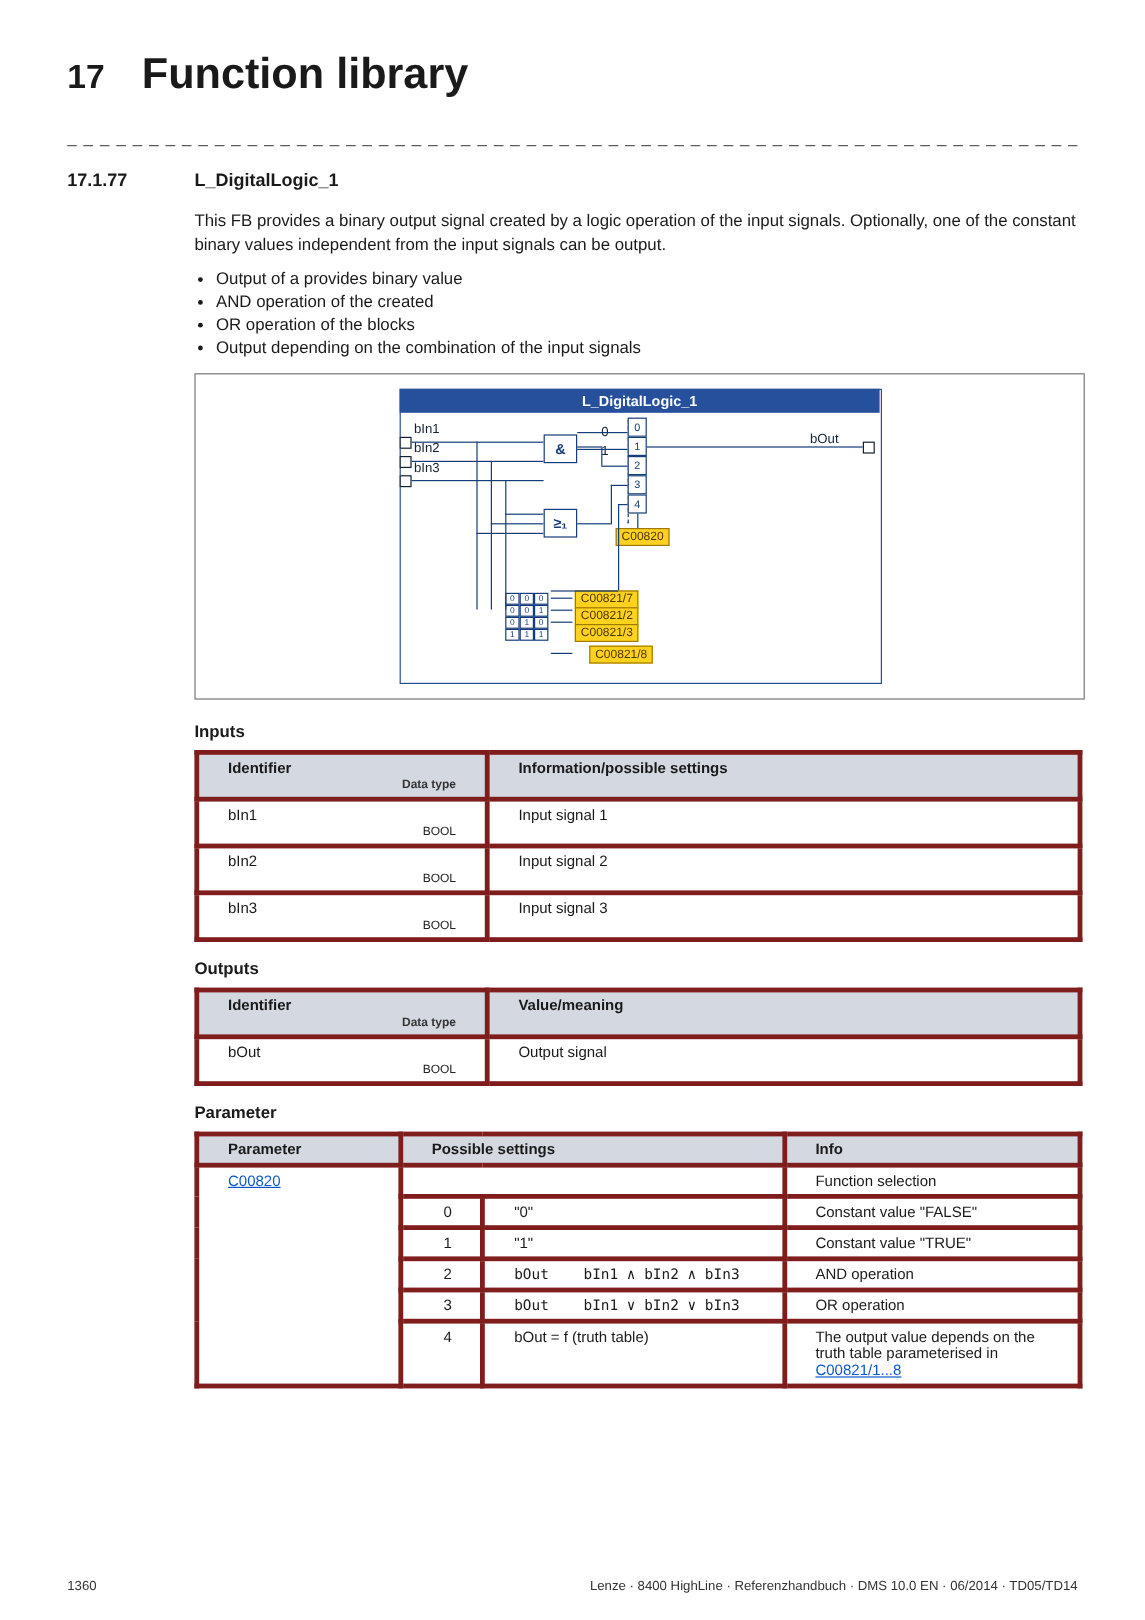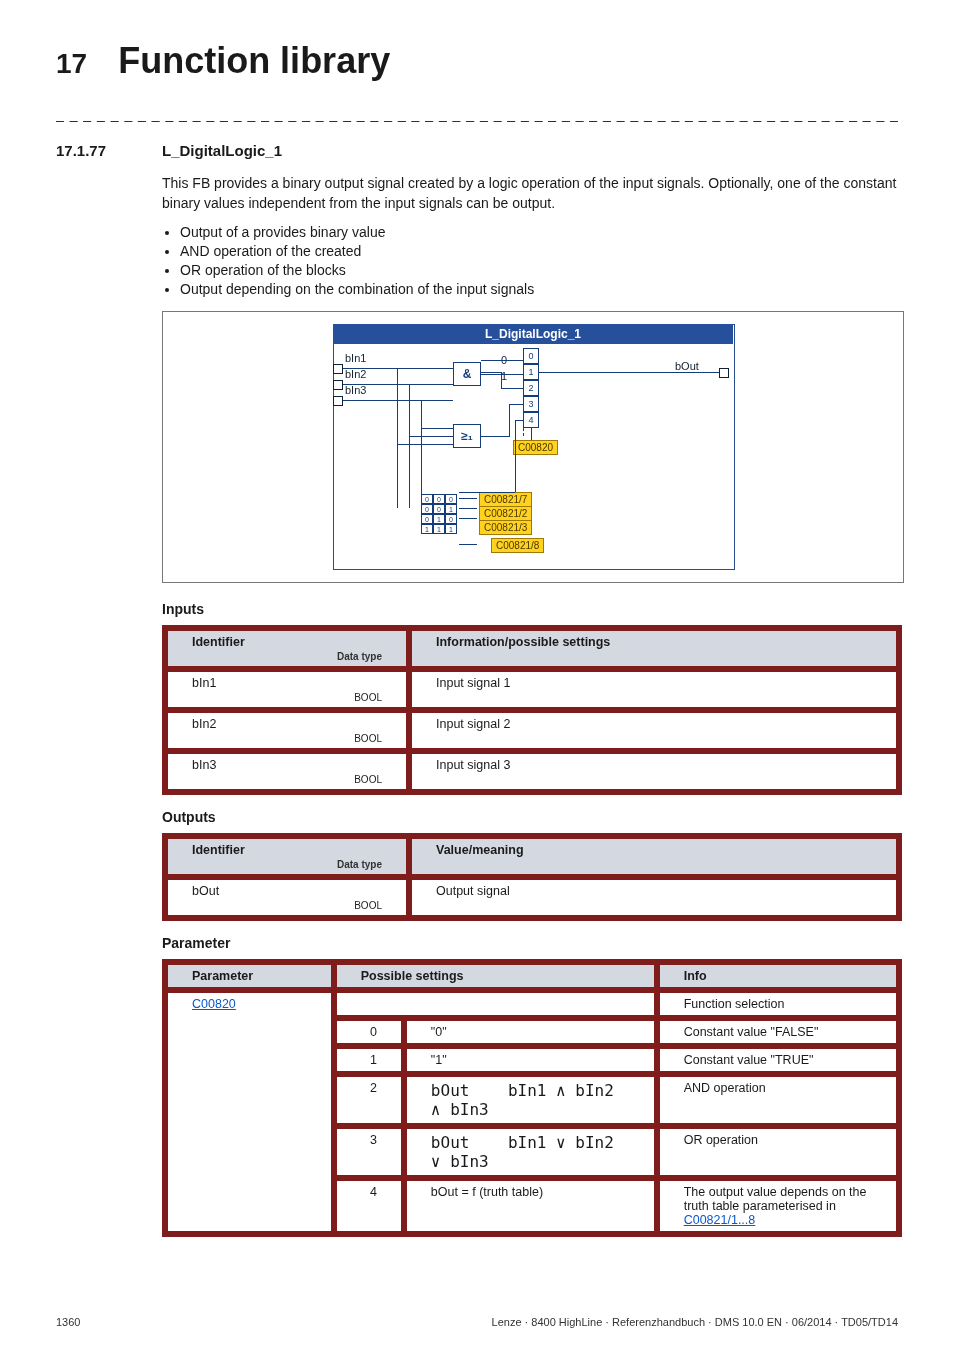--- a/index.html
+++ b/index.html
@@ -148,36 +148,36 @@
   }
 
   
   h4.sec { font-size: 14px; font-weight: 700; margin: 14px 0 8px 0; }
   table.doc {
     border-collapse: collapse;
     width: 740px;
     font-size: 12.5px;
   }
   table.doc th, table.doc td {
-    border: 6px solid #7f1d1d;
+    border: 4px solid #7f1d1d;
     padding: 4px 24px;
     vertical-align: top;
     text-align: left;
   }
   table.doc th {
     background: #d4d9e1;
     font-weight: 700;
   }
   .dt-sub { font-size: 10px; color: #333; text-align: right; display:block; margin-top:2px; }
   .dtype { font-size: 10px; text-align: right; display:block; margin-top:2px; color:#222;}
 
   table.param td.num { text-align: right; width: 24px; }
   table.param td.setting { width: 310px; }
   table.param td.info { width: 280px; }
-  .mono { font-family: "Consolas","Menlo",monospace; font-size: 16px; }
+  .mono { font-family: "Consolas","Menlo",monospace; font-size: 12px; }
   .link { color: #0a58ca; text-decoration: underline; cursor: pointer; }
 
   .footer {
     position: absolute;
     bottom: 22px;
     left: 56px; right: 56px;
     display: flex;
     justify-content: space-between;
     font-size: 11px;
     color: #333;

